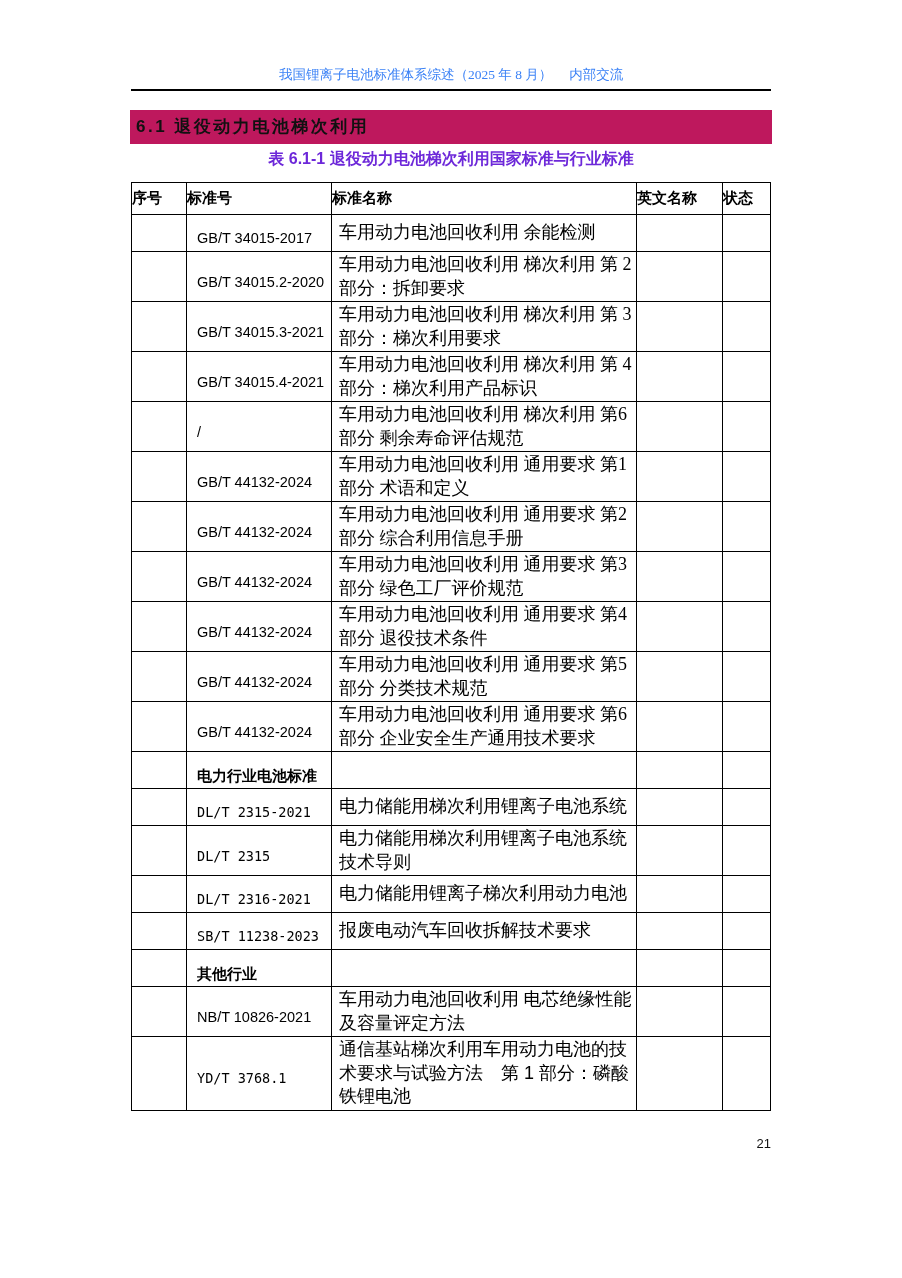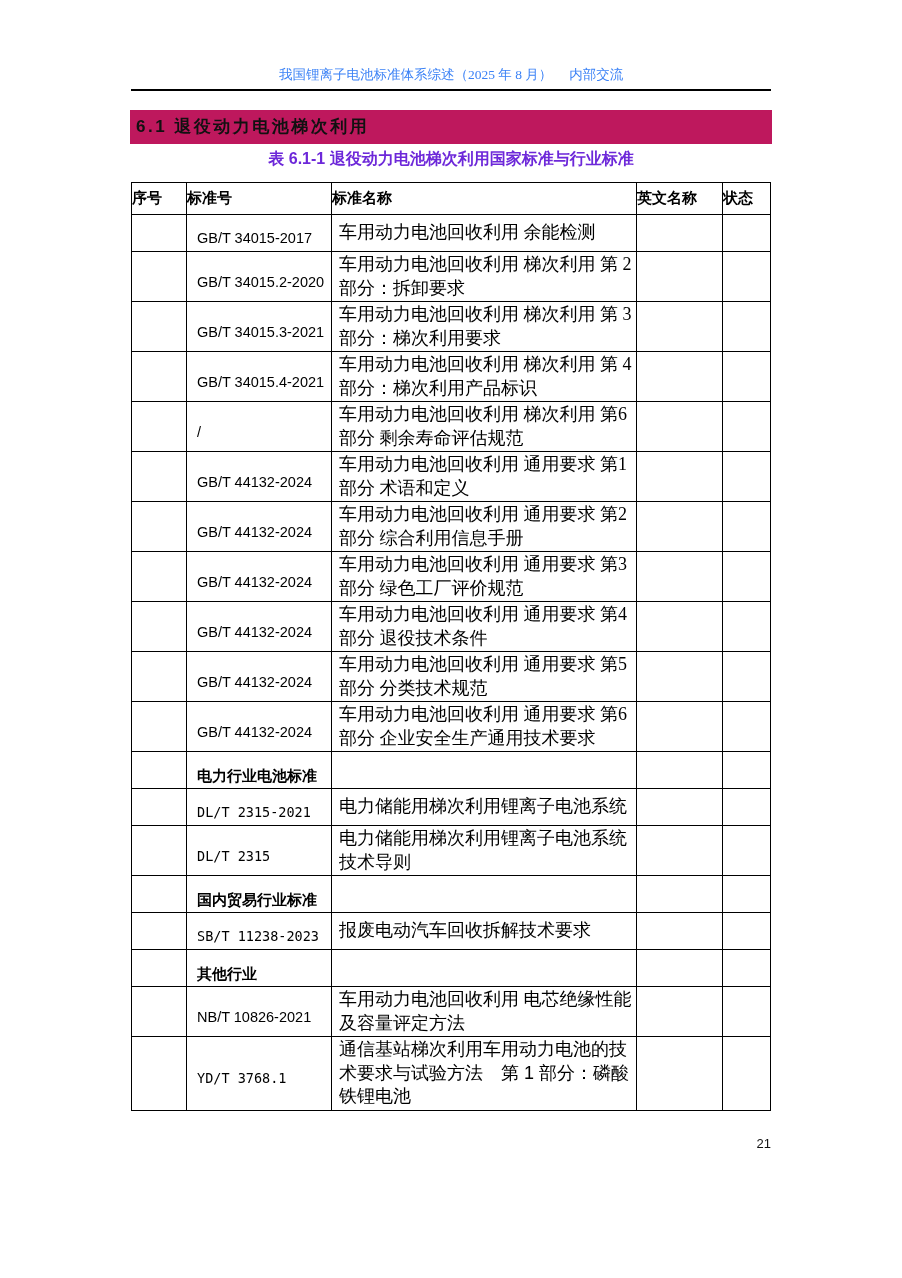--- a/index.html
+++ b/index.html
@@ -224,24 +224,24 @@
           <td class="cell-en"></td>
           <td class="cell-status"></td>
         </tr>
         <tr class="mono-row">
           <td class="cell-seq"></td>
           <td class="cell-code">DL/T 2315</td>
           <td class="cell-name">电力储能用梯次利用锂离子电池系统技术导则</td>
           <td class="cell-en"></td>
           <td class="cell-status"></td>
         </tr>
-        <tr class="section-row">
-          <td class="cell-seq"></td>
-          <td class="cell-code">国内贸易行业标准</td>
-          <td class="cell-name"></td>
+        <tr class="mono-row">
+          <td class="cell-seq"></td>
+          <td class="cell-code">DL/T 2316-2021</td>
+          <td class="cell-name">电力储能用锂离子梯次利用动力电池</td>
           <td class="cell-en"></td>
           <td class="cell-status"></td>
         </tr>
         <tr class="mono-row">
           <td class="cell-seq"></td>
           <td class="cell-code">SB/T 11238-2023</td>
           <td class="cell-name">报废电动汽车回收拆解技术要求</td>
           <td class="cell-en"></td>
           <td class="cell-status"></td>
         </tr>

